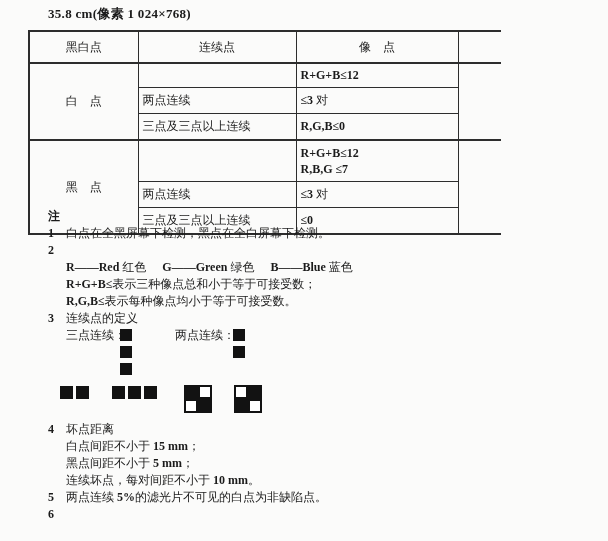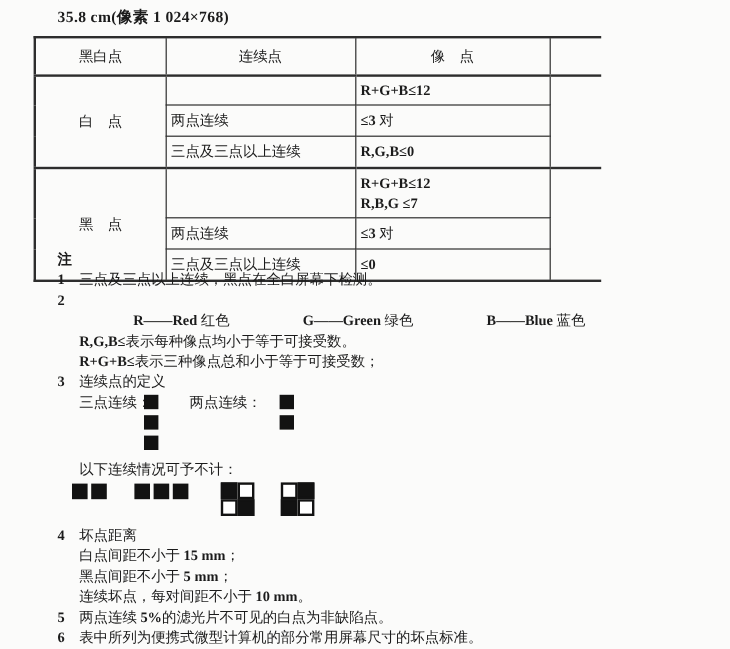--- a/index.html
+++ b/index.html
@@ -28,27 +28,27 @@
   td.c4{text-align:center;}
   .bold{font-weight:bold;}
   tr.r21{height:21px;} tr.r22{height:22px;} tr.r40{height:40px;}
   td.two-line div{line-height:16px;}
   td.two-line{padding-top:3px;padding-bottom:3px;}
 
   
   .notes{position:absolute;left:48px;top:208px;width:536px;font-size:12px;line-height:17px;}
   .note-line{display:flex;align-items:baseline;}
   .nnum{flex:0 0 18px;width:18px;font-weight:bold;}
-  .rgb-group{margin-right:16px;margin-left:45px;}
+  .rgb-group{margin-right:16px;}
 
   .diagram3{position:relative;height:56px;}
   .dlabel{position:absolute;top:0;}
   .stack{position:absolute;display:flex;flex-direction:column;gap:5px;}
   .stack-three{left:72px;top:2px;}
-  .dlabel-two{left:110px;}
+  .dlabel-two{left:127px;}
   .stack-two{left:185px;top:2px;}
   .sq{width:12px;height:12px;background:#121212;}
 
   .patterns{position:relative;height:38px;}
   .prow{position:absolute;display:flex;gap:3px;}
   .p-two{left:12px;top:3px;}
   .p-three{left:64px;top:3px;}
   .sqp{width:13px;height:13px;background:#121212;}
   .grid2{position:absolute;display:grid;grid-template-columns:14px 14px;}
   .p-diag-down{left:136px;top:2px;}
@@ -115,42 +115,42 @@
     </table>
 
   <div class="notes">
 
     <div class="note-line">
       <span class="nnum">注</span>
     </div>
 
     <div class="note-line">
       <span class="nnum">1</span>
-      <span>三点及三点以上连续，黑点在全白屏幕下检测。</span>
+      <span>白点在全黑屏幕下检测，黑点在全白屏幕下检测。</span>
     </div>
 
     <div class="note-line">
       <span class="nnum">2</span>
     </div>
 
     <div class="note-line">
       <span class="nnum"></span>
       <span>
         <span class="rgb-group"><span class="bold">R——Red</span><span> 红色</span></span><span class="rgb-group"><span class="bold">G——Green</span><span> 绿色</span></span><span class="rgb-group"><span class="bold">B——Blue</span><span> 蓝色</span></span>
       </span>
     </div>
 
     <div class="note-line">
       <span class="nnum"></span>
+      <span><span class="bold">R+G+B≤</span><span>表示三种像点总和小于等于可接受数；</span></span>
+    </div>
+
+    <div class="note-line">
+      <span class="nnum"></span>
       <span><span class="bold">R,G,B≤</span><span>表示每种像点均小于等于可接受数。</span></span>
-    </div>
-
-    <div class="note-line">
-      <span class="nnum"></span>
-      <span><span class="bold">R+G+B≤</span><span>表示三种像点总和小于等于可接受数；</span></span>
     </div>
 
     <div class="note-line">
       <span class="nnum">3</span>
       <span>连续点的定义</span>
     </div>
 
     <div class="diagram3">
       <span class="dlabel" style="left:18px">三点连续：</span>
       <span class="stack stack-three">
@@ -158,24 +158,20 @@
         <span class="sq"></span>
         <span class="sq"></span>
       </span>
       <span class="dlabel dlabel-two">两点连续：</span>
       <span class="stack stack-two">
         <span class="sq"></span>
         <span class="sq"></span>
       </span>
     </div>
 
-    <div class="note-line">
-      <span class="nnum"></span>
-      <span>以下连续情况可予不计：</span>
-    </div>
 
     <div class="patterns">
       <span class="prow p-two">
         <span class="sqp"></span>
         <span class="sqp"></span>
       </span>
       <span class="prow p-three">
         <span class="sqp"></span>
         <span class="sqp"></span>
         <span class="sqp"></span>
@@ -211,17 +207,16 @@
       <span><span>连续坏点，每对间距不小于 </span><span class="bold">10 mm</span><span>。</span></span>
     </div>
 
     <div class="note-line">
       <span class="nnum">5</span>
       <span><span>两点连续 </span><span class="bold">5%</span><span>的滤光片不可见的白点为非缺陷点。</span></span>
     </div>
 
     <div class="note-line">
       <span class="nnum">6</span>
-      <span>表中所列为便携式微型计算机的部分常用屏幕尺寸的坏点标准。</span>
     </div>
 
   </div>
 </div>
 
 </body></html>

